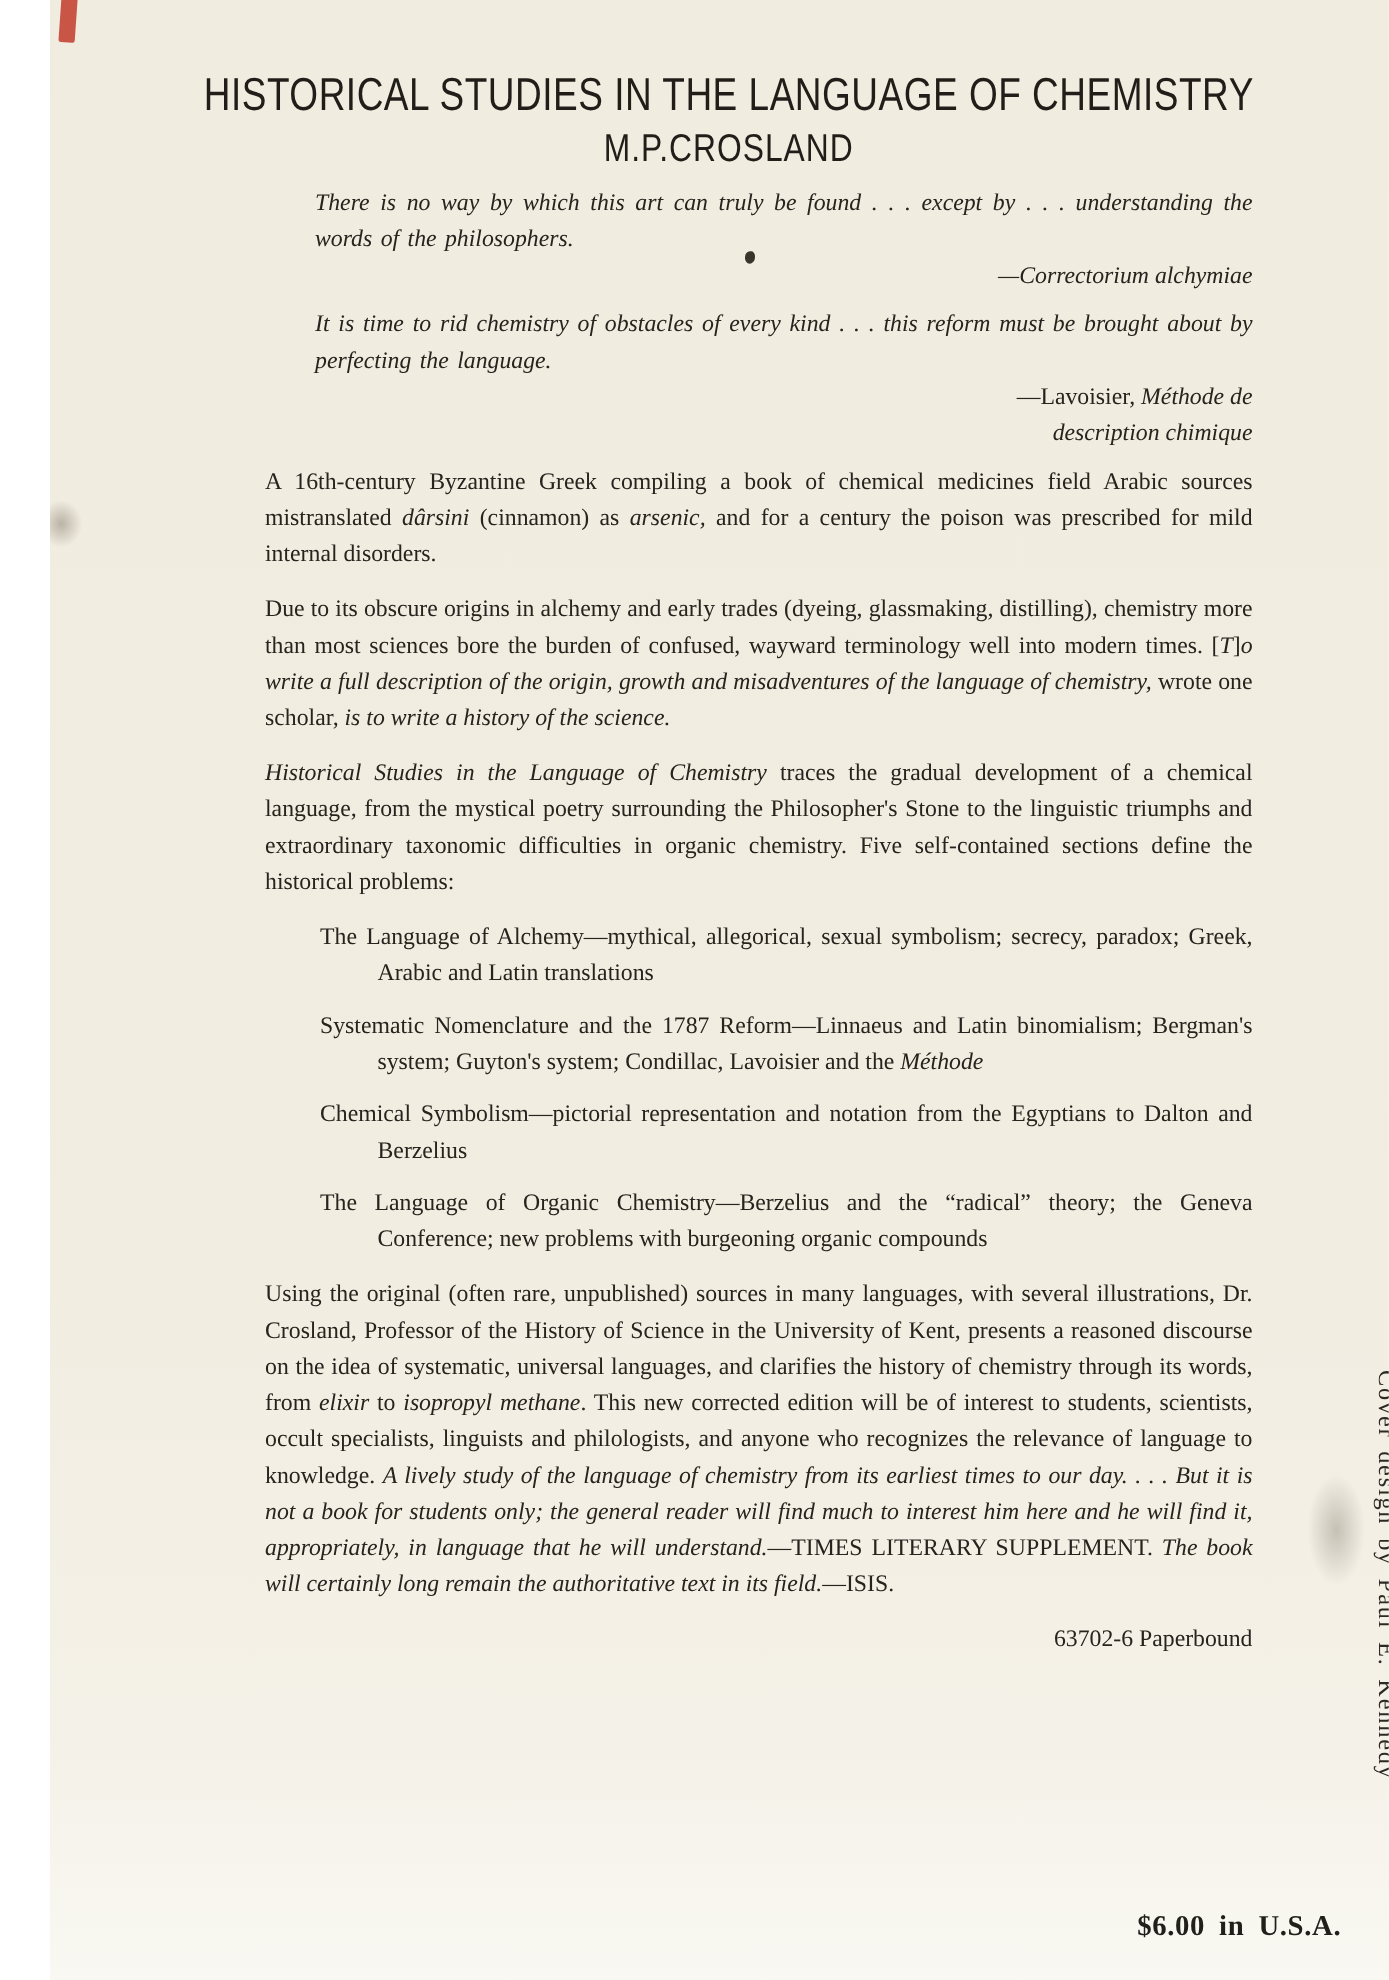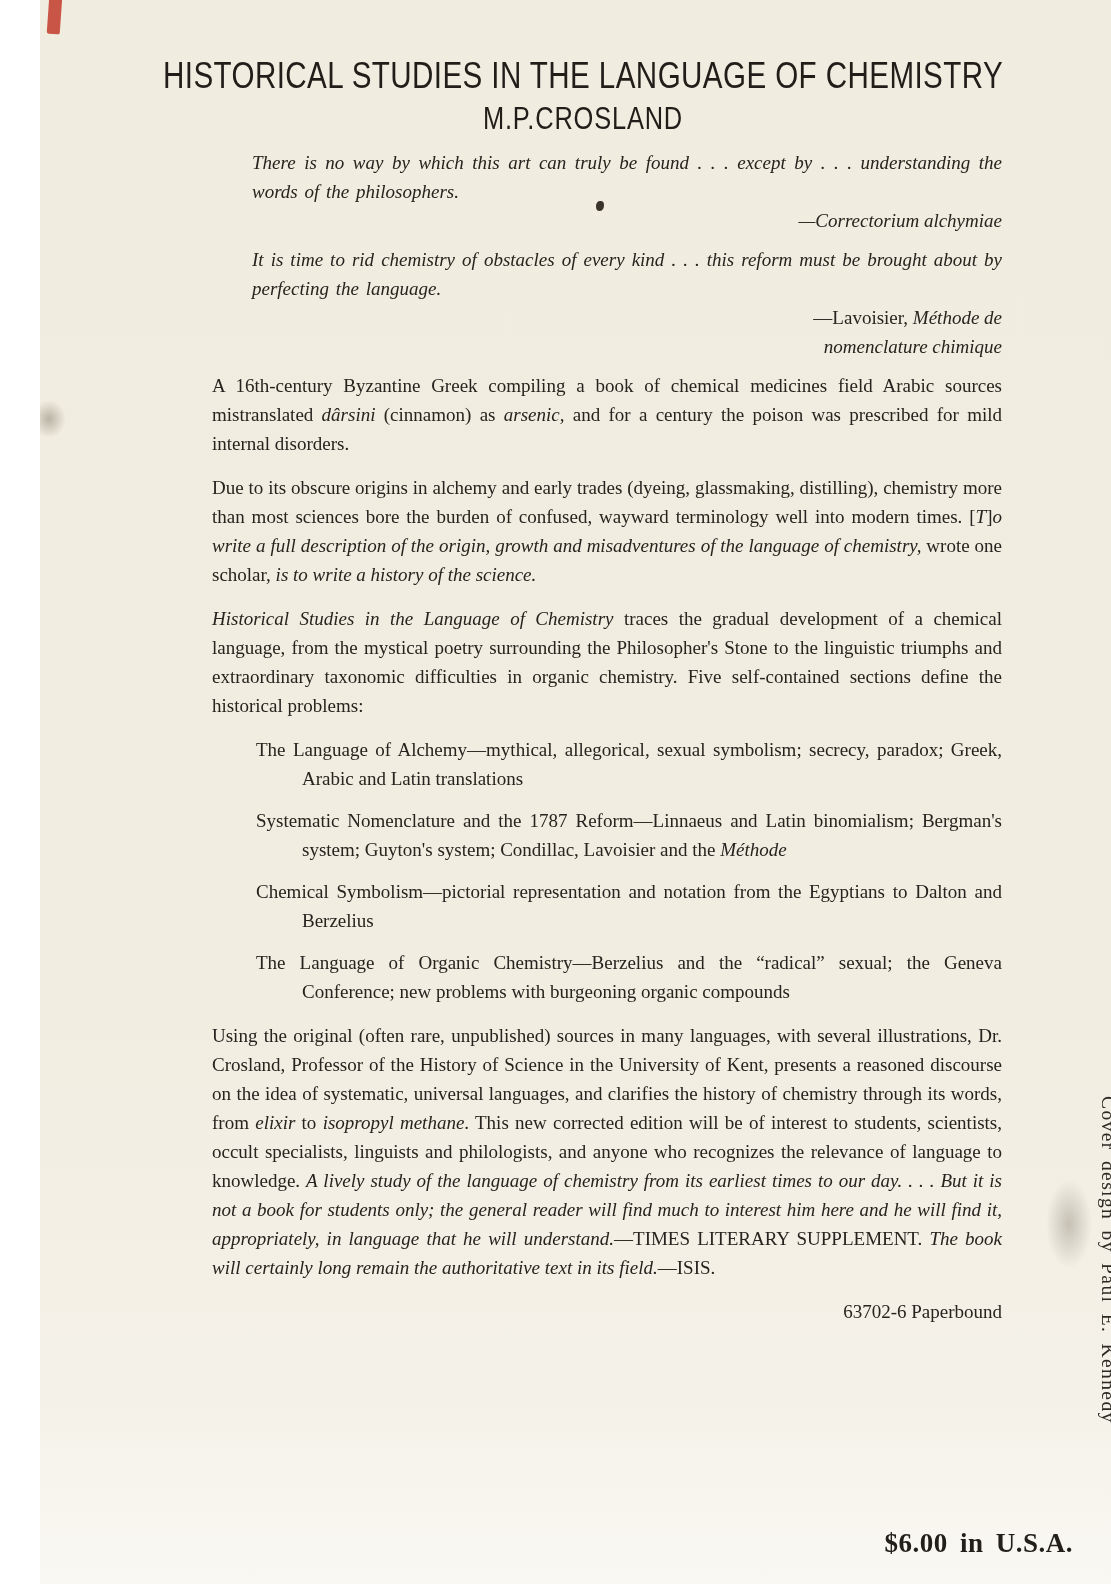--- a/index.html
+++ b/index.html
@@ -52,21 +52,21 @@
   .body-p { text-align:justify; margin:0 0 15px 0; }
   .sections { list-style:none; margin:0 0 15px 0; padding:0; }
   .sections li {
     padding-left:90px; text-indent:-46px;
     margin:0 0 13px 0; text-align:justify;
   }
   em { font-style:italic; }
   .catalog { text-align:right; margin:2px 0 0 0; }
   .price {
     position:absolute; right:78px; top:1528px;
-    font-weight:bold; font-size:27px; letter-spacing:.5px; word-spacing:5px;
+    font-weight:bold; font-size:23px; letter-spacing:.5px; word-spacing:5px;
     color:#221f1b;
   }
   .credit {
     position:absolute; top:1096px; right:32px;
     writing-mode:vertical-rl;
     font-size:19.5px; letter-spacing:1.4px; word-spacing:4px;
     color:#2c2823; white-space:nowrap;
   }
   
   .red-mark {
@@ -107,32 +107,32 @@
     </div>
   </header>
 
   <main class="content">
 
     <section class="epigraphs">
       <p class="ep">There is no way by which this art can truly be found . . . except by . . . understanding the words of the philosophers.</p>
       <p class="ep-attrib"><em>—Correctorium alchymiae</em></p>
       <p class="ep">It is time to rid chemistry of obstacles of every kind . . . this reform must be brought about by perfecting the language.</p>
       <p class="ep-attrib tight"><span>—Lavoisier, </span><em>Méthode de</em></p>
-      <p class="ep-attrib"><em>nomenclature chimique</em></p>
+      <p class="ep-attrib"><em>description chimique</em></p>
     </section>
 
     <p class="body-p"><span>A 16th-century Byzantine Greek compiling a book of chemical medicines field Arabic sources mistranslated </span><em>dârsini</em><span> (cinnamon) as </span><em>arsenic,</em><span> and for a century the poison was prescribed for mild internal disorders.</span></p>
     <p class="body-p"><span>Due to its obscure origins in alchemy and early trades (dyeing, glassmaking, distilling), chemistry more than most sciences bore the burden of confused, wayward terminology well into modern times. [</span><em>T</em><span>]</span><em>o write a full description of the origin, growth and misadventures of the language of chemistry,</em><span> wrote one scholar, </span><em>is to write a history of the science.</em></p>
     <p class="body-p"><em>Historical Studies in the Language of Chemistry</em><span> traces the gradual development of a chemical language, from the mystical poetry surrounding the Philosopher's Stone to the linguistic triumphs and extraordinary taxonomic difficulties in organic chemistry. Five self-contained sections define the historical problems:</span></p>
 
     <ul class="sections">
       <li><span>The Language of Alchemy—mythical, allegorical, sexual symbolism; secrecy, paradox; Greek, Arabic and Latin translations</span></li>
       <li><span>Systematic Nomenclature and the 1787 Reform—Linnaeus and Latin binomialism; Bergman's system; Guyton's system; Condillac, Lavoisier and the </span><em>Méthode</em></li>
       <li><span>Chemical Symbolism—pictorial representation and notation from the Egyptians to Dalton and Berzelius</span></li>
-      <li><span>The Language of Organic Chemistry—Berzelius and the “radical” sexual; the Geneva Conference; new problems with burgeoning organic compounds</span></li>
+      <li><span>The Language of Organic Chemistry—Berzelius and the “radical” theory; the Geneva Conference; new problems with burgeoning organic compounds</span></li>
     </ul>
 
     <p class="body-p"><span>Using the original (often rare, unpublished) sources in many languages, with several illustrations, Dr. Crosland, Professor of the History of Science in the University of Kent, presents a reasoned discourse on the idea of systematic, universal languages, and clarifies the history of chemistry through its words, from </span><em>elixir</em><span> to </span><em>isopropyl methane</em><span>. This new corrected edition will be of interest to students, scientists, occult specialists, linguists and philologists, and anyone who recognizes the relevance of language to knowledge. </span><em>A lively study of the language of chemistry from its earliest times to our day. . . . But it is not a book for students only; the general reader will find much to interest him here and he will find it, appropriately, in language that he will understand.</em><span>—TIMES LITERARY SUPPLEMENT. </span><em>The book will certainly long remain the authoritative text in its field.</em><span>—ISIS.</span></p>
 
     <p class="catalog">63702-6 Paperbound</p>
   </main>
 
   <div class="price">$6.00 in U.S.A.</div>
 
   <div class="credit">Cover design by Paul E. Kennedy</div>

